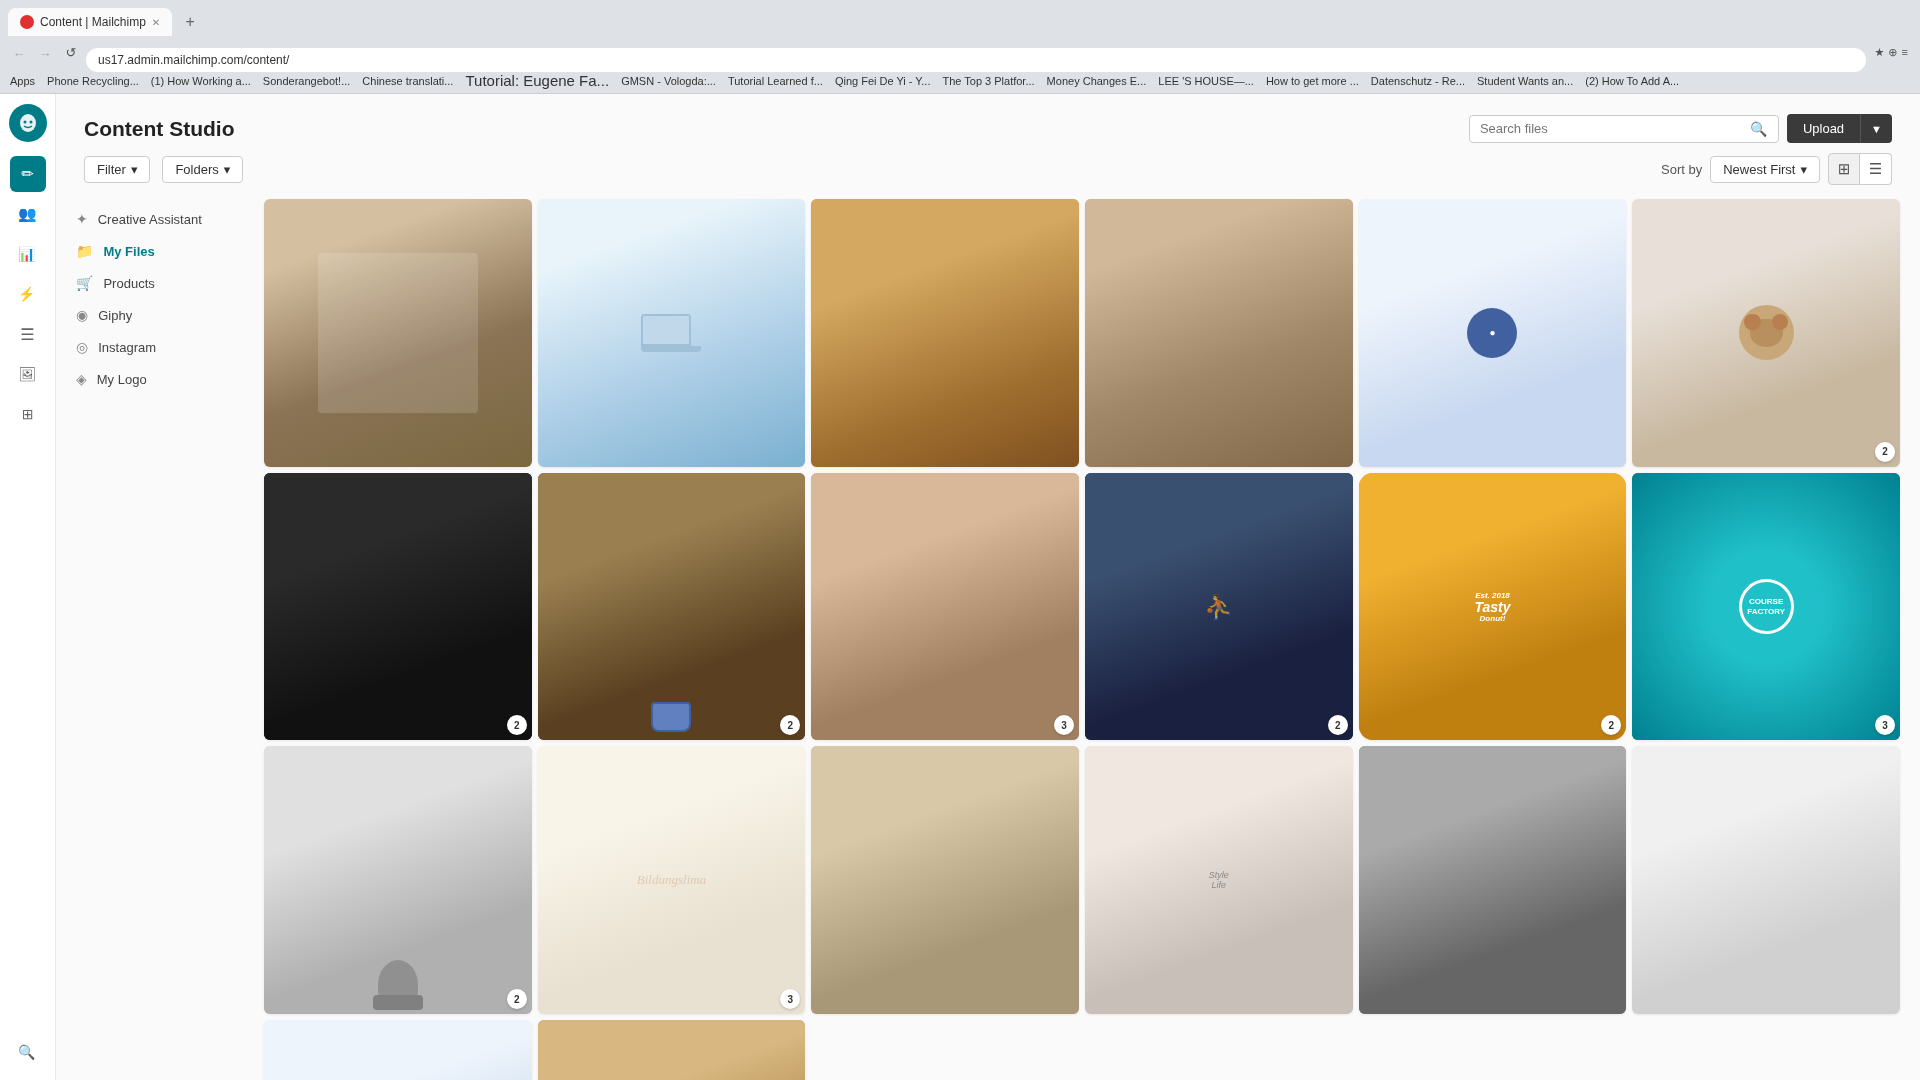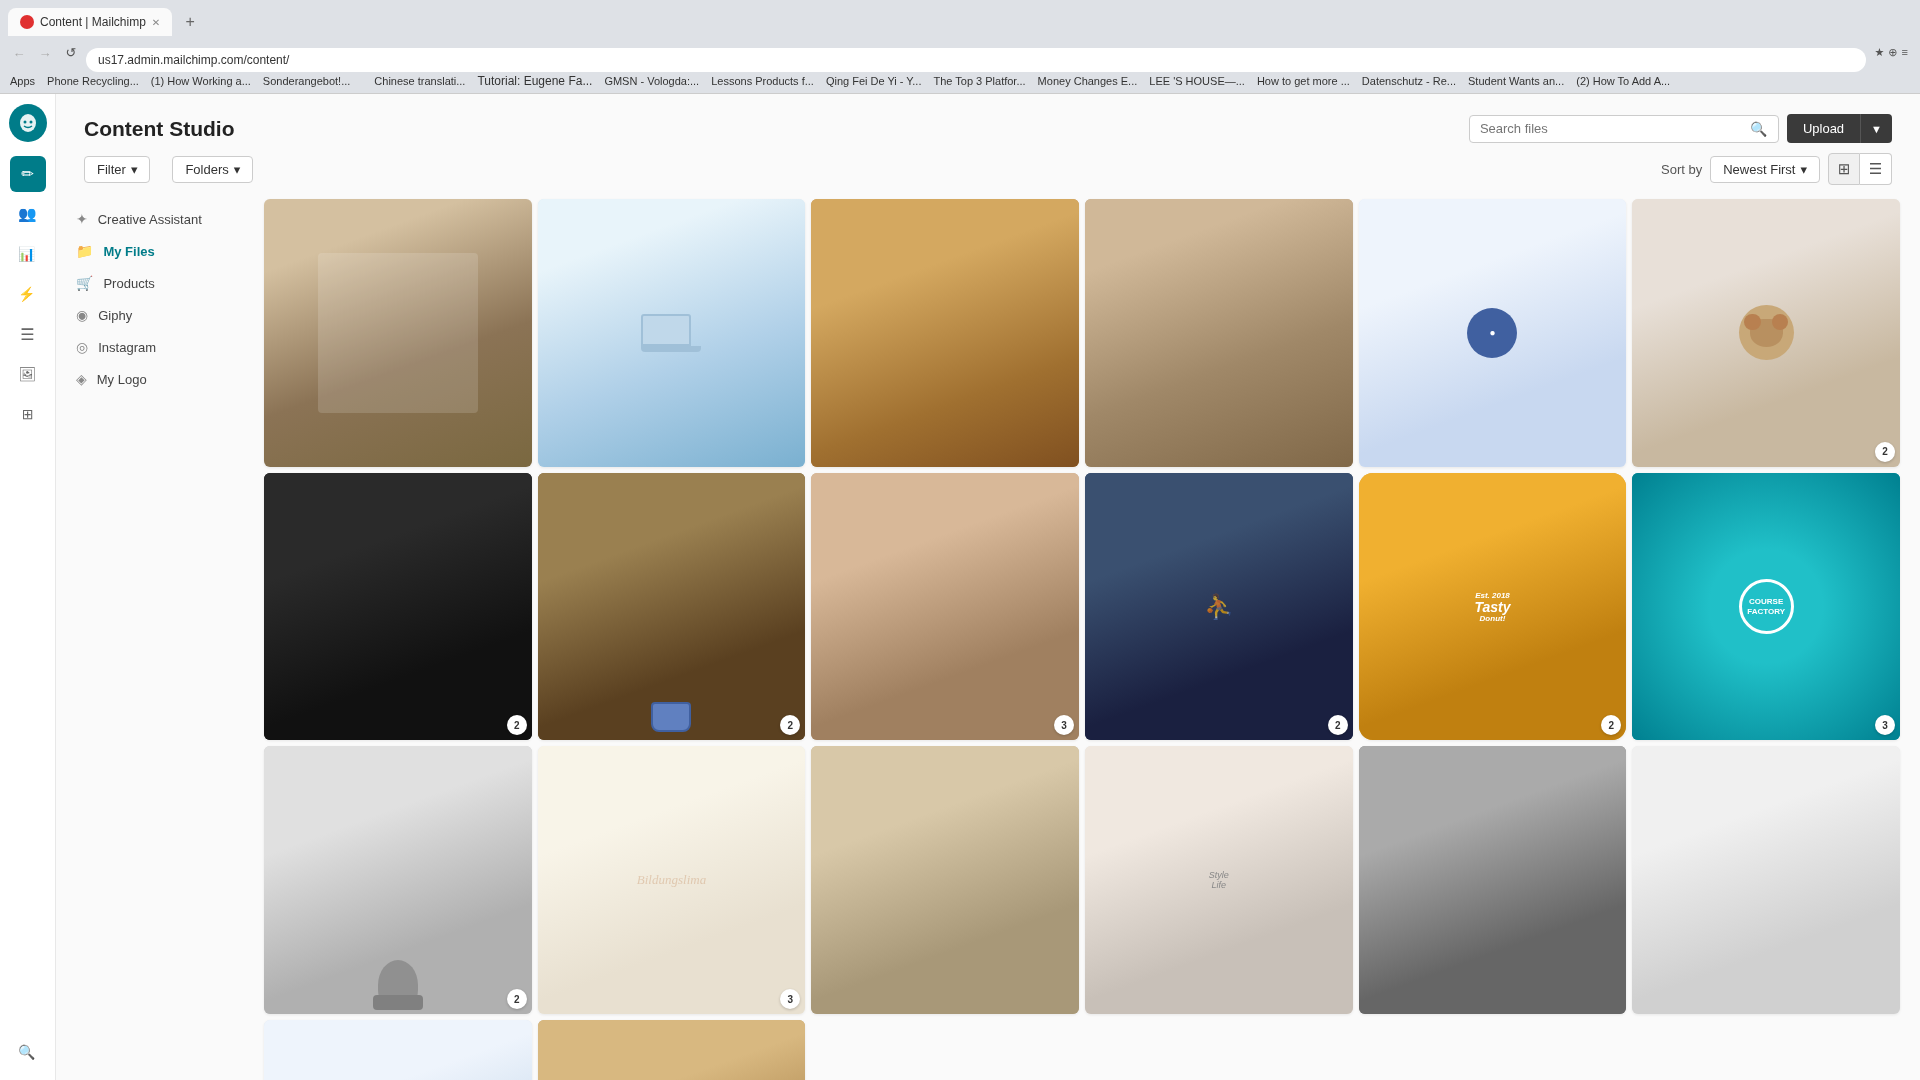--- a/index.html
+++ b/index.html
@@ -33,24 +33,24 @@
       <span style="font-size:11px;color:#555;">⊕</span>
       <span style="font-size:11px;color:#555;">≡</span>
     </div>
   </div>
 
   <div style="background:#dee1e6;display:flex;align-items:center;padding:2px 4px;height:26px;overflow:hidden;border-bottom:1px solid #ccc;">
     <div style="padding:2px 6px;white-space:nowrap;font-size:11px;color:#333;cursor:pointer;">Apps</div>
     <div style="padding:2px 6px;white-space:nowrap;font-size:11px;color:#333;cursor:pointer;">Phone Recycling...</div>
     <div style="padding:2px 6px;white-space:nowrap;font-size:11px;color:#333;cursor:pointer;">(1) How Working a...</div>
     <div style="padding:2px 6px;white-space:nowrap;font-size:11px;color:#333;cursor:pointer;">Sonderangebot!...</div>
-    <div style="padding:2px 6px;white-space:nowrap;font-size:11px;color:#333;cursor:pointer;margin-left:12px;">Chinese translati...</div>
-    <div style="padding:2px 6px;white-space:nowrap;font-size:12px;color:#333;cursor:pointer;">Tutorial: Eugene Fa...</div>
+    <div style="padding:2px 6px;white-space:nowrap;font-size:11px;color:#333;cursor:pointer;">Chinese translati...</div>
+    <div style="padding:2px 6px;white-space:nowrap;font-size:15px;color:#333;cursor:pointer;">Tutorial: Eugene Fa...</div>
     <div style="padding:2px 6px;white-space:nowrap;font-size:11px;color:#333;cursor:pointer;">GMSN - Vologda:...</div>
-    <div style="padding:2px 6px;white-space:nowrap;font-size:11px;color:#333;cursor:pointer;">Lessons Products f...</div>
+    <div style="padding:2px 6px;white-space:nowrap;font-size:11px;color:#333;cursor:pointer;">Tutorial Learned f...</div>
     <div style="padding:2px 6px;white-space:nowrap;font-size:11px;color:#333;cursor:pointer;">Qing Fei De Yi - Y...</div>
     <div style="padding:2px 6px;white-space:nowrap;font-size:11px;color:#333;cursor:pointer;">The Top 3 Platfor...</div>
     <div style="padding:2px 6px;white-space:nowrap;font-size:11px;color:#333;cursor:pointer;">Money Changes E...</div>
     <div style="padding:2px 6px;white-space:nowrap;font-size:11px;color:#333;cursor:pointer;">LEE 'S HOUSE—...</div>
     <div style="padding:2px 6px;white-space:nowrap;font-size:11px;color:#333;cursor:pointer;">How to get more ...</div>
     <div style="padding:2px 6px;white-space:nowrap;font-size:11px;color:#333;cursor:pointer;">Datenschutz - Re...</div>
     <div style="padding:2px 6px;white-space:nowrap;font-size:11px;color:#333;cursor:pointer;">Student Wants an...</div>
     <div style="padding:2px 6px;white-space:nowrap;font-size:11px;color:#333;cursor:pointer;">(2) How To Add A...</div>
   </div>
 </div>
@@ -88,21 +88,21 @@
         </div>
 
         <div style="display:flex;">
           <button style="background:#3a3a3a;color:white;border:none;padding:7px 16px;font-size:13px;border-radius:4px 0 0 4px;cursor:pointer;font-weight:500;">Upload</button>
           <button style="background:#3a3a3a;color:white;border:none;border-left:1px solid #555;padding:7px 10px;font-size:11px;border-radius:0 4px 4px 0;cursor:pointer;">▼</button>
         </div>
       </div>
     </div>
 
     <div style="display:flex;align-items:center;justify-content:space-between;padding:0 28px 10px;">
-      <div style="display:flex;gap:22px;">
+      <div style="display:flex;gap:12px;">
         <button style="display:flex;align-items:center;gap:5px;border:1px solid #ccc;background:#fff;border-radius:4px;padding:5px 12px;font-size:13px;cursor:pointer;color:#333;">
           <span>Filter</span>
           <span>▾</span>
         </button>
         <button style="display:flex;align-items:center;gap:5px;border:1px solid #ccc;background:#fff;border-radius:4px;padding:5px 12px;font-size:13px;cursor:pointer;color:#333;">
           <span>Folders</span>
           <span>▾</span>
         </button>
       </div>
       <div style="display:flex;align-items:center;gap:8px;">

